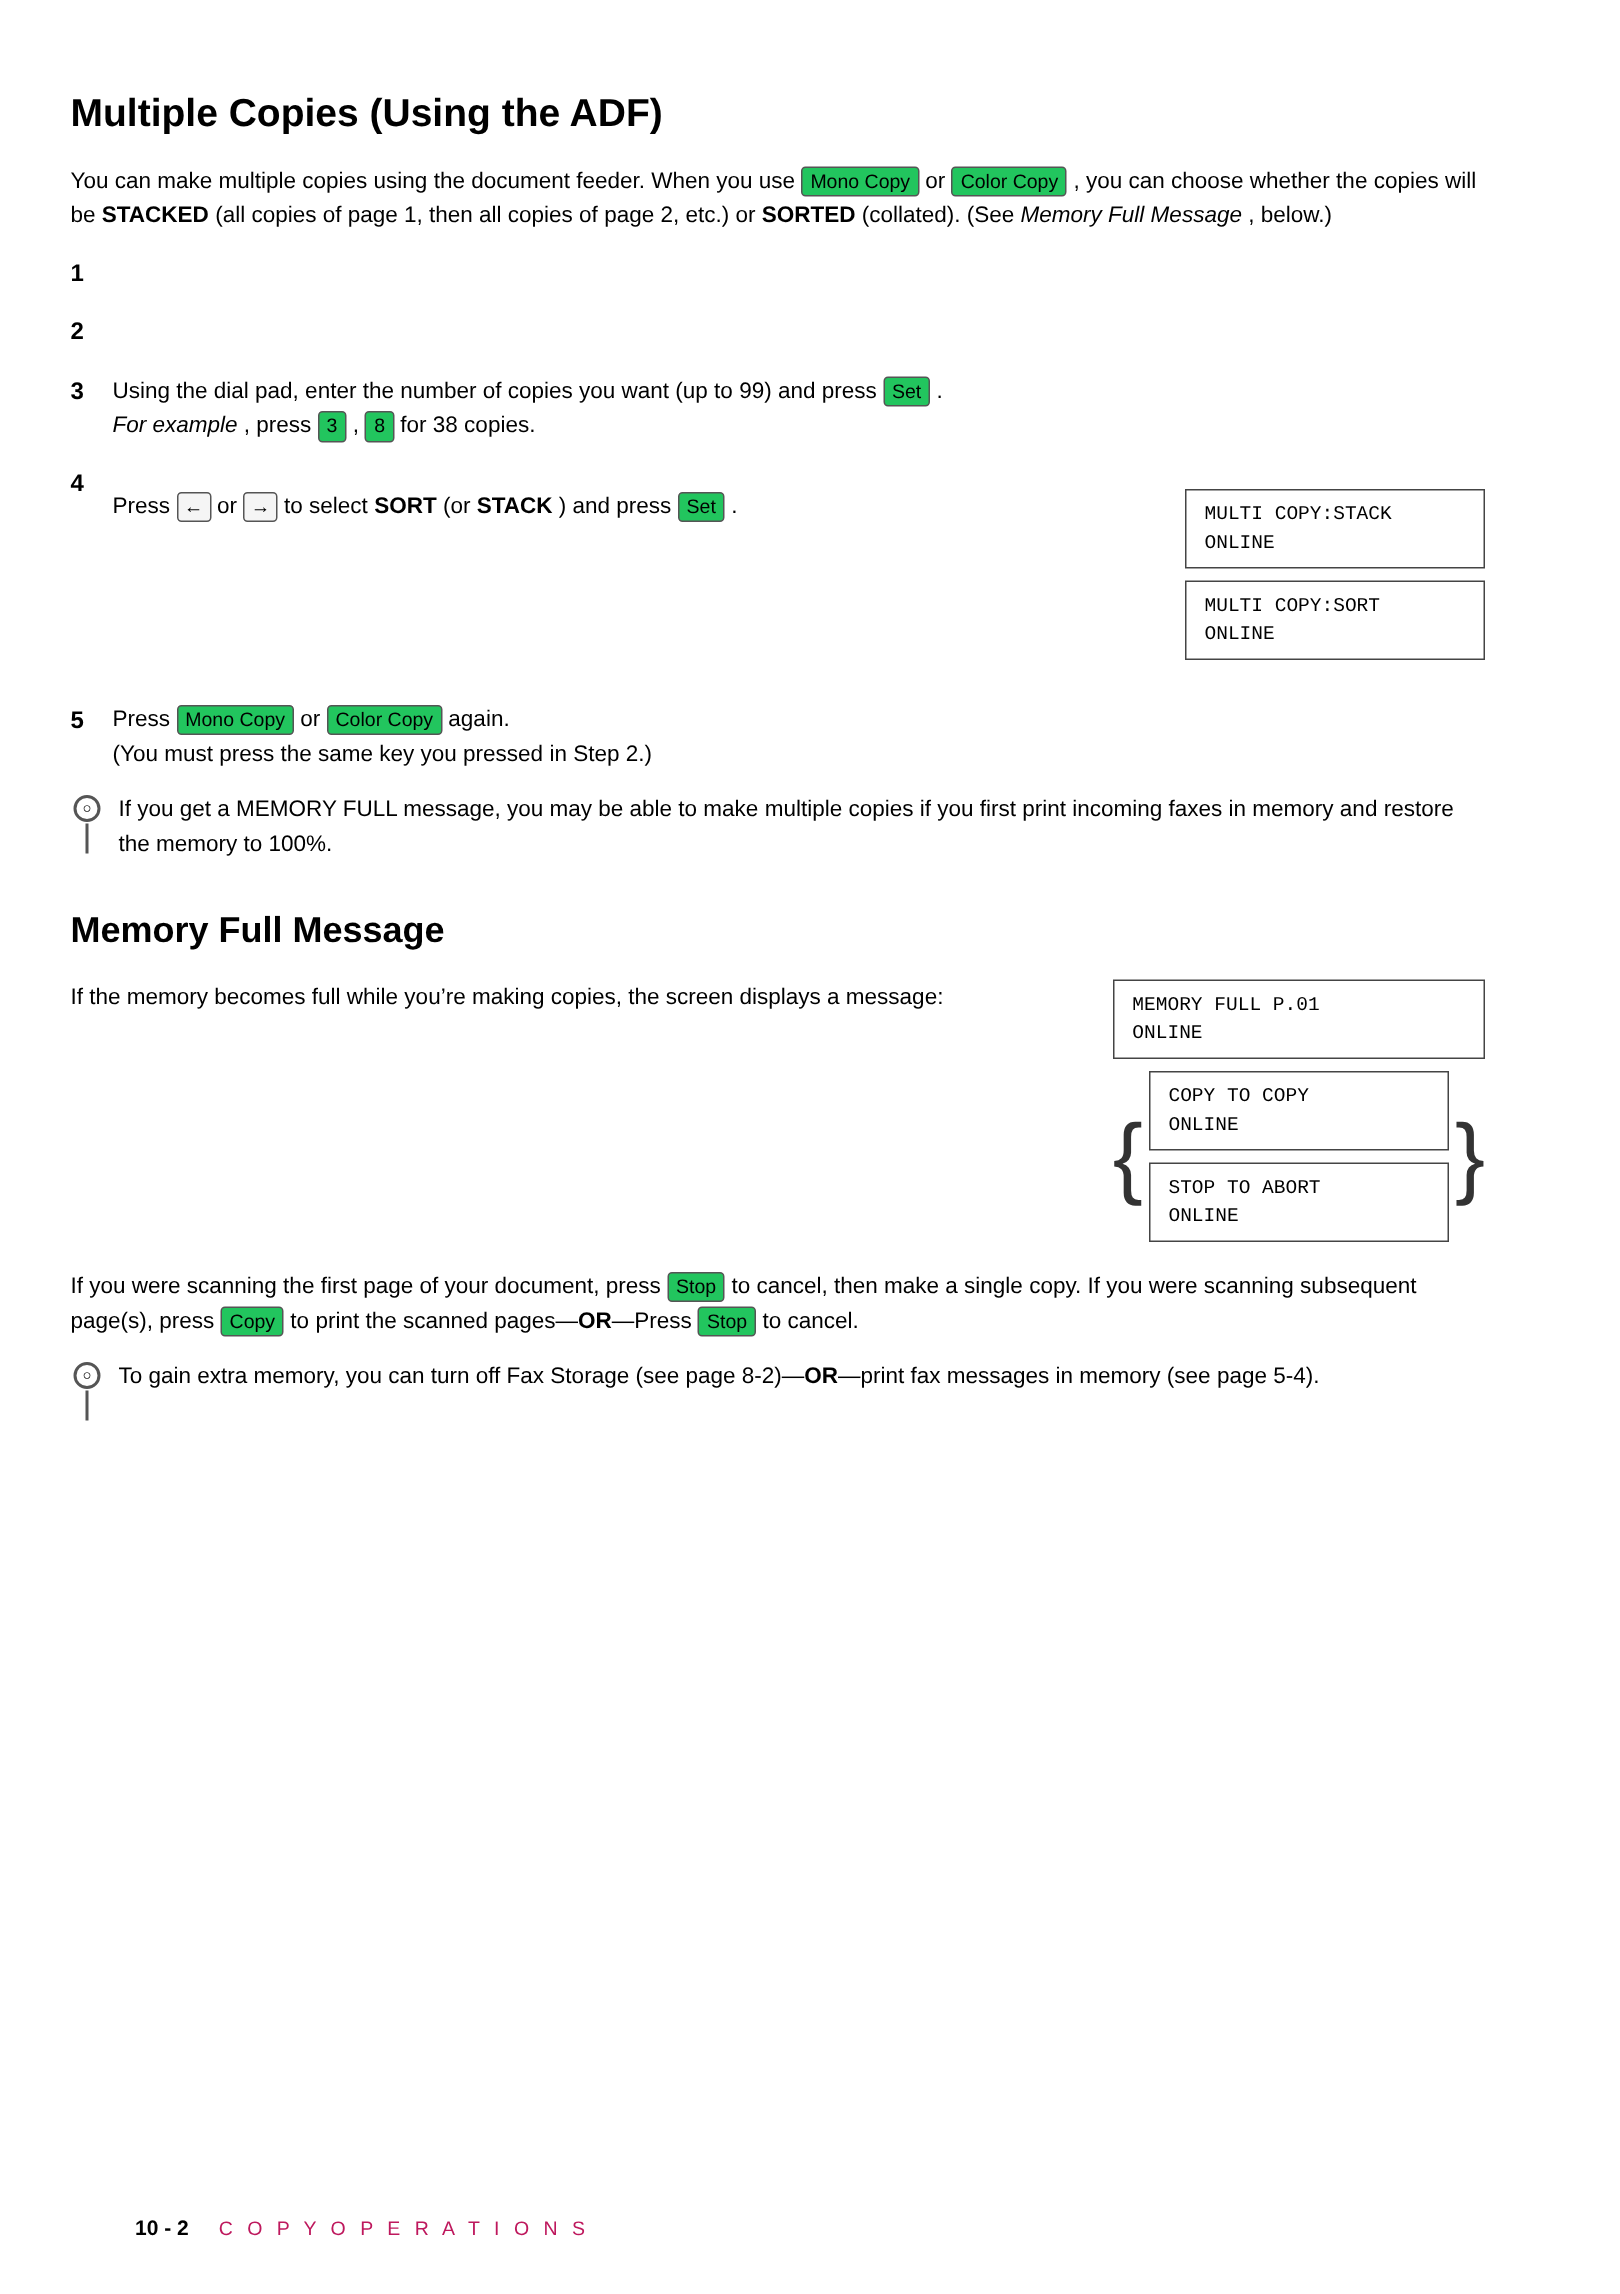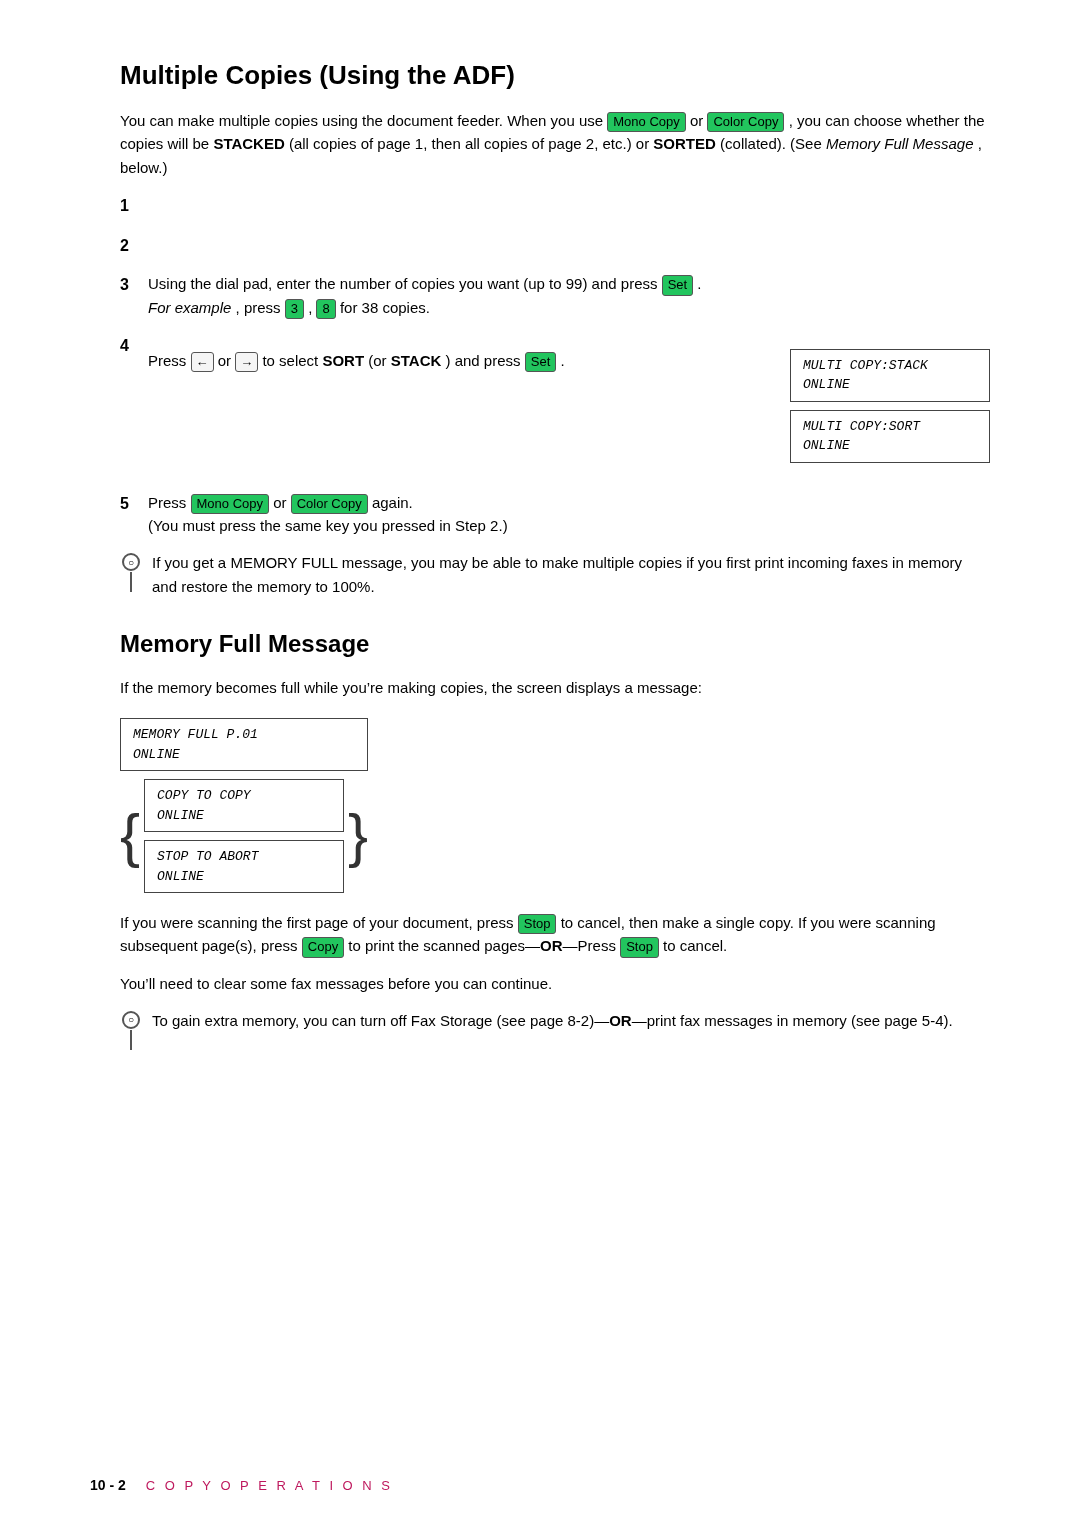--- a/index.html
+++ b/index.html
@@ -8,21 +8,21 @@
       background: #fff;
       font-family: Arial, Helvetica, sans-serif;
       font-size: 15px;
       color: #000;
       width: 1080px;
       min-height: 1529px;
       position: relative;
     }
 
     .page {
-      padding: 60px 90px 80px 120px;
+      padding: 60px 90px 80px 47px;
       max-width: 1080px;
     }
 
     h2 {
       font-size: 26px;
       font-weight: bold;
       margin-bottom: 18px;
     }
 
     p {
@@ -85,21 +85,20 @@
     }
 
     .lcd-box {
       border: 1.5px solid #444;
       padding: 6px 12px;
       font-family: 'Courier New', Courier, monospace;
       font-size: 13px;
       background: #fff;
       line-height: 1.5;
       min-width: 200px;
-      font-style: italic;
     }
 
     .note-row {
       display: flex;
       align-items: flex-start;
       gap: 10px;
       margin-bottom: 14px;
     }
 
     .note-icon {
@@ -137,24 +136,23 @@
 
     .section-title {
       font-size: 24px;
       font-weight: bold;
       margin-top: 32px;
       margin-bottom: 18px;
     }
 
     .memory-full-section {
       display: flex;
-      gap: 19px;
+      gap: 30px;
       margin-bottom: 18px;
       align-items: flex-start;
-      flex-direction: column;
     }
 
     .memory-full-text {
       flex: 1;
       line-height: 1.55;
     }
 
     .left-brace {
       font-size: 60px;
       line-height: 1;
@@ -330,21 +328,20 @@
   <p>
     <span>If you were scanning the first page of your document, press</span>
     <span class="kbd">Stop</span>
     <span> <span>to cancel, then make a single copy. If you were scanning subsequent page(s), press</span> </span>
     <span class="kbd">Copy</span>
     <span> <span>to print the scanned pages—</span></span><strong><span>OR</span></strong><span>—Press</span>
     <span class="kbd">Stop</span>
     <span>to cancel.</span>
   </p>
 
-  <p>You’ll need to clear some fax messages before you can continue.</p>
 
   <div class="note-row">
     <div class="note-icon">
       <div class="circle-icon">○</div>
       <div class="stem-line"></div>
     </div>
     <div class="note-text">
       <span>To gain extra memory, you can turn off Fax Storage (see page 8-2)—</span><strong><span>OR</span></strong><span>—print fax messages in memory (see page 5-4).</span>
     </div>
   </div>

